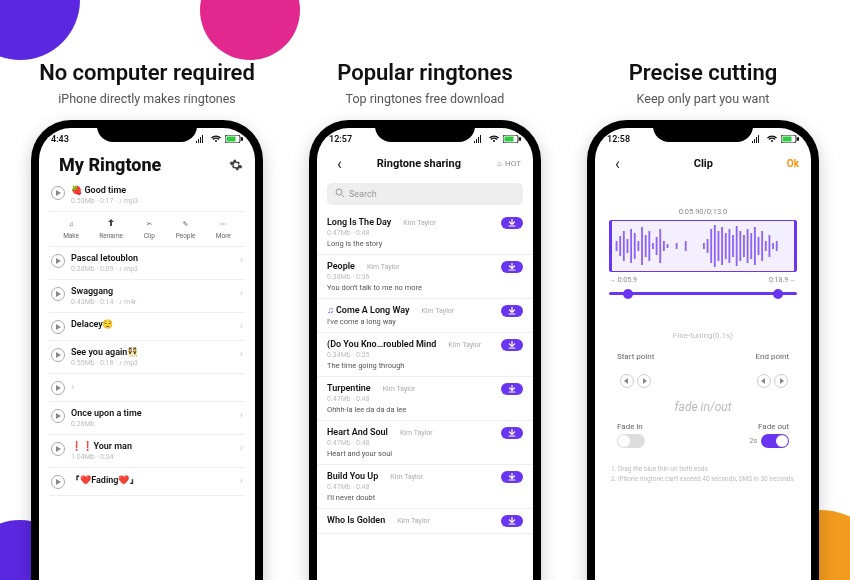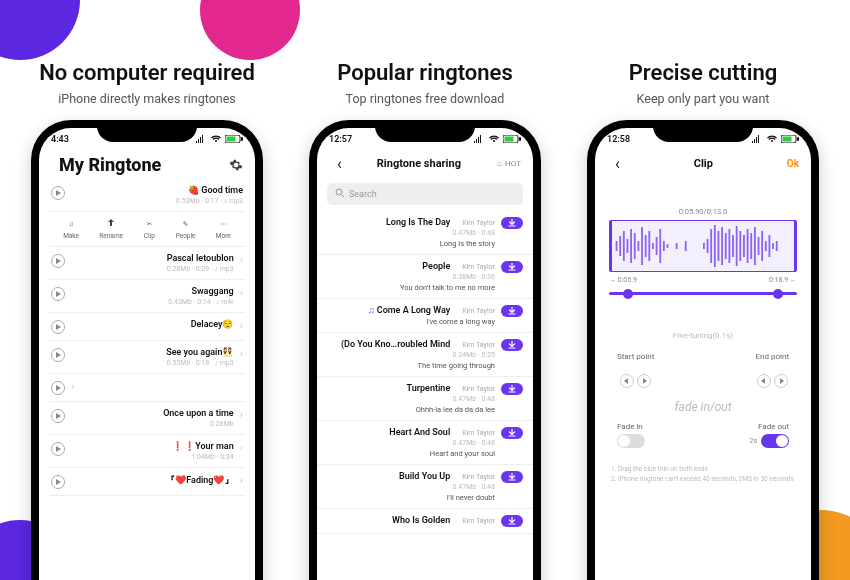--- a/index.html
+++ b/index.html
@@ -22,21 +22,21 @@
   .sb-icon { display:inline-flex; }
   .sb-icon svg { display:block; }
   .header-row { display:flex; align-items:center; justify-content:space-between; padding:8px 12px 4px 12px;margin-left:8px; }
   .page-title { font-size:18px; font-weight:800; }
   .gear { width:14px; height:14px; }
   .back { font-size:16px; font-weight:400; }
   .screen-title { font-size:11px; font-weight:700; }
   .hot { font-size:8px; color:#888; display:flex; align-items:center; gap:2px; }
   .search { margin:6px 10px; height:22px; background:#eee; border-radius:5px; display:flex; align-items:center; padding:0 8px; color:#999; font-size:9px; gap:4px; }
   .list { padding:0 10px; }
-  .srow { border-bottom:1px solid #eee; padding:6px 2px; display:flex; align-items:flex-start; gap:6px; position:relative;text-align:right; }
+  .srow { border-bottom:1px solid #eee; padding:6px 2px; display:flex; align-items:flex-start; gap:6px; position:relative; }
   .play { width:14px; height:14px; border:1px solid #aaa; border-radius:50%; display:flex; align-items:center; justify-content:center; flex:0 0 auto; margin-top:1px; }
   .play svg { display:block; }
   .sbody { flex:1; min-width:0; }
   .st { font-size:9px; font-weight:600; white-space:nowrap; overflow:hidden; text-overflow:ellipsis; }
   .artist { font-size:7px; color:#aaa; margin-left:12px; font-weight:400; }
   .meta { font-size:7px; color:#bbb; margin-top:2px; white-space:nowrap; overflow:hidden; text-overflow:ellipsis; }
   .desc { font-size:7.5px; color:#555; margin-top:2px; white-space:nowrap; overflow:hidden; text-overflow:ellipsis; }
   .chev { color:#ccc; font-size:11px; flex:0 0 auto; }
   .pill { width:22px; height:12px; background:#6a35f0; border-radius:6px; display:flex; align-items:center; justify-content:center; flex:0 0 auto; }
   .pill svg { display:block; }

